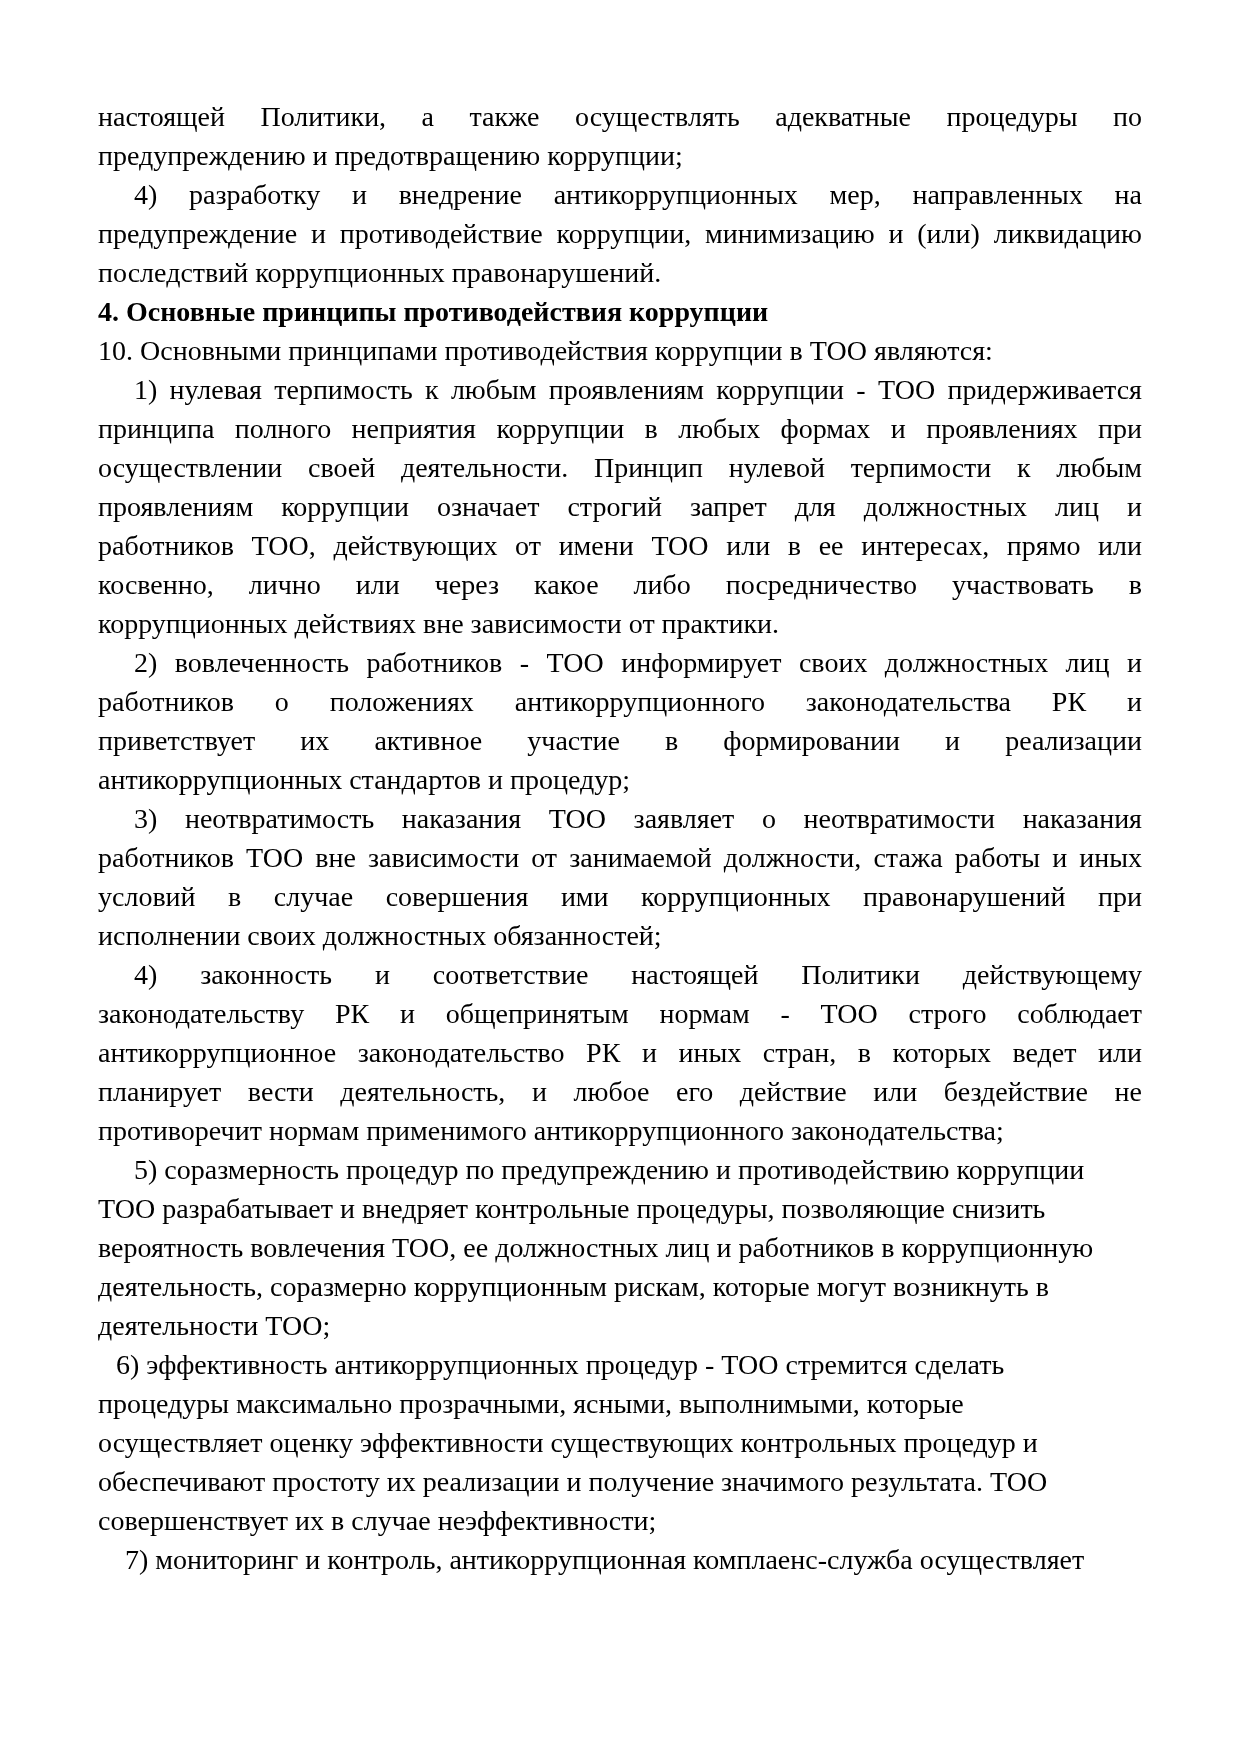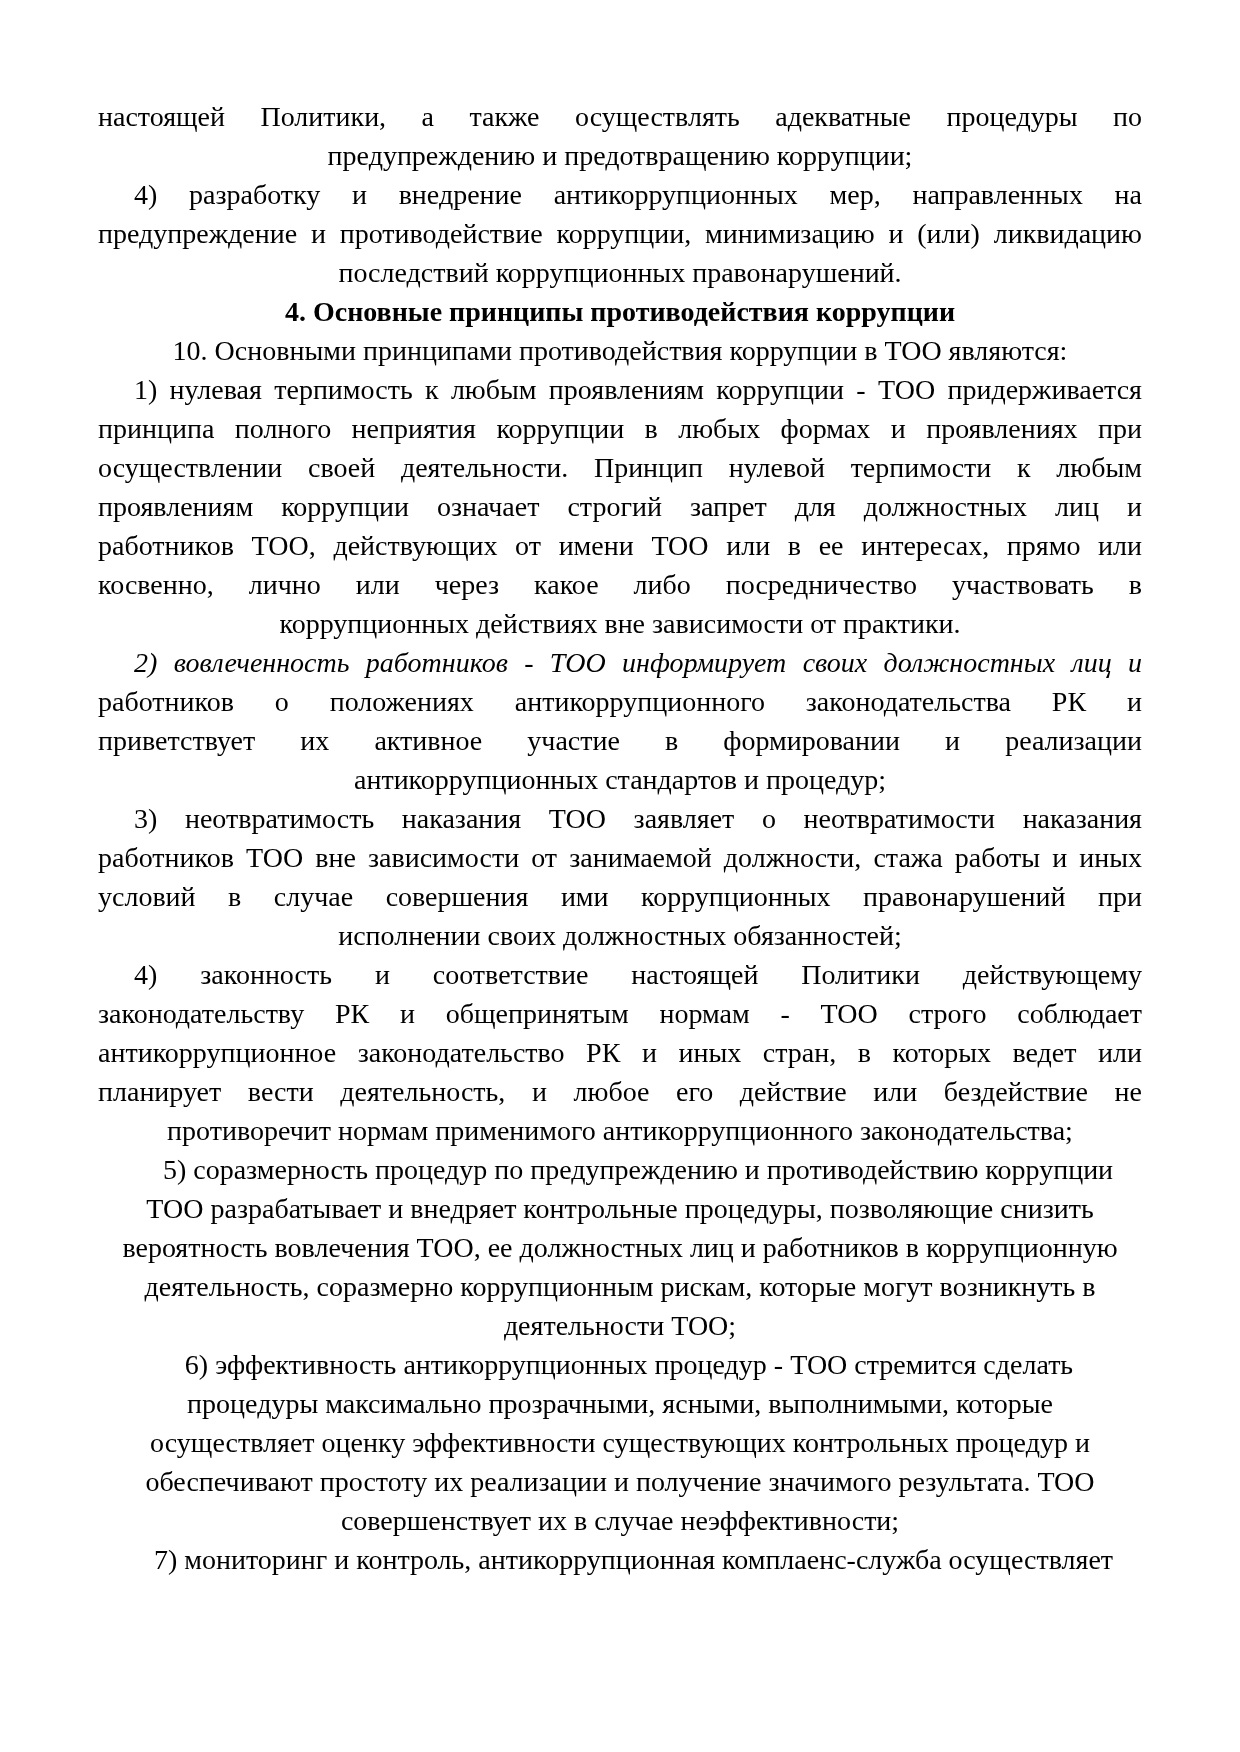--- a/index.html
+++ b/index.html
@@ -17,27 +17,27 @@
   .page {
     box-sizing: border-box;
     width: 1240px;
     height: 1752px;
     padding: 97px 98px 0 98px;
     font-size: 28px;
     line-height: 39px;
     border-radius: 30px;
   }
   .para { margin: 0; }
-  .line { min-height: 39px; text-align: center; }
+  .line { min-height: 39px; }
   .just {
     text-align: justify;
     text-align-last: justify;
     text-justify: inter-word;
   }
-  .center { text-align: center; }
+  .center { }
   .heading { font-weight: bold; }
 </style>
 </head>
 <body>
 
 <div class="page" id="doc-root">
     <div class="para">
       <div class="line just">настоящей Политики, а также осуществлять адекватные процедуры по</div>
       <div class="line">предупреждению и предотвращению коррупции;</div>
     </div>
@@ -55,21 +55,21 @@
     <div class="para">
       <div class="line just" style="text-indent: 36px;">1) нулевая терпимость к любым проявлениям коррупции - ТОО придерживается</div>
       <div class="line just">принципа полного неприятия коррупции в любых формах и проявлениях при</div>
       <div class="line just">осуществлении своей деятельности. Принцип нулевой терпимости к любым</div>
       <div class="line just">проявлениям коррупции означает строгий запрет для должностных лиц и</div>
       <div class="line just">работников ТОО, действующих от имени ТОО или в ее интересах, прямо или</div>
       <div class="line just">косвенно, лично или через какое либо посредничество участвовать в</div>
       <div class="line">коррупционных действиях вне зависимости от практики.</div>
     </div>
     <div class="para">
-      <div class="line just" style="text-indent: 36px; font-style: italic;">2) вовлеченность работников - ТОО информирует своих должностных лиц и</div>
+      <div class="line just" style="text-indent: 36px;">2) вовлеченность работников - ТОО информирует своих должностных лиц и</div>
       <div class="line just">работников о положениях антикоррупционного законодательства РК и</div>
       <div class="line just">приветствует их активное участие в формировании и реализации</div>
       <div class="line">антикоррупционных стандартов и процедур;</div>
     </div>
     <div class="para">
       <div class="line just" style="text-indent: 36px; font-family: Liberation Serif, serif;">3) неотвратимость наказания ТОО заявляет о неотвратимости наказания</div>
       <div class="line just">работников ТОО вне зависимости от занимаемой должности, стажа работы и иных</div>
       <div class="line just">условий в случае совершения ими коррупционных правонарушений при</div>
       <div class="line">исполнении своих должностных обязанностей;</div>
     </div>

